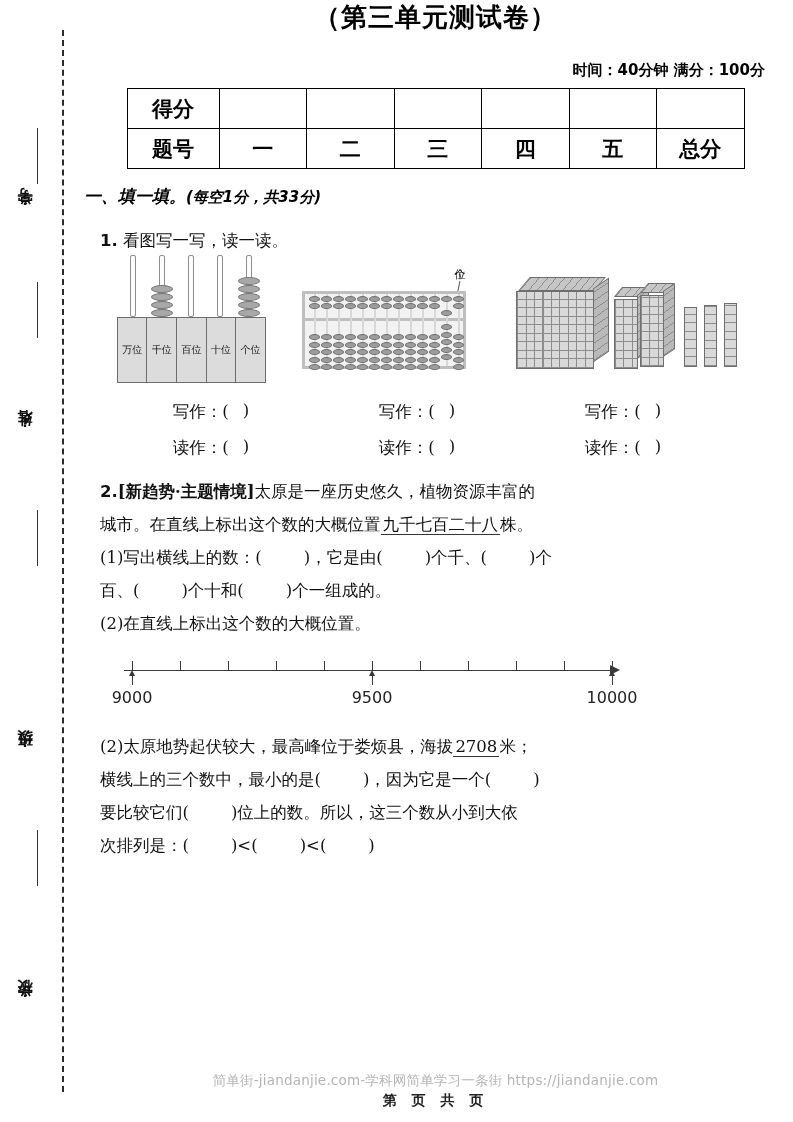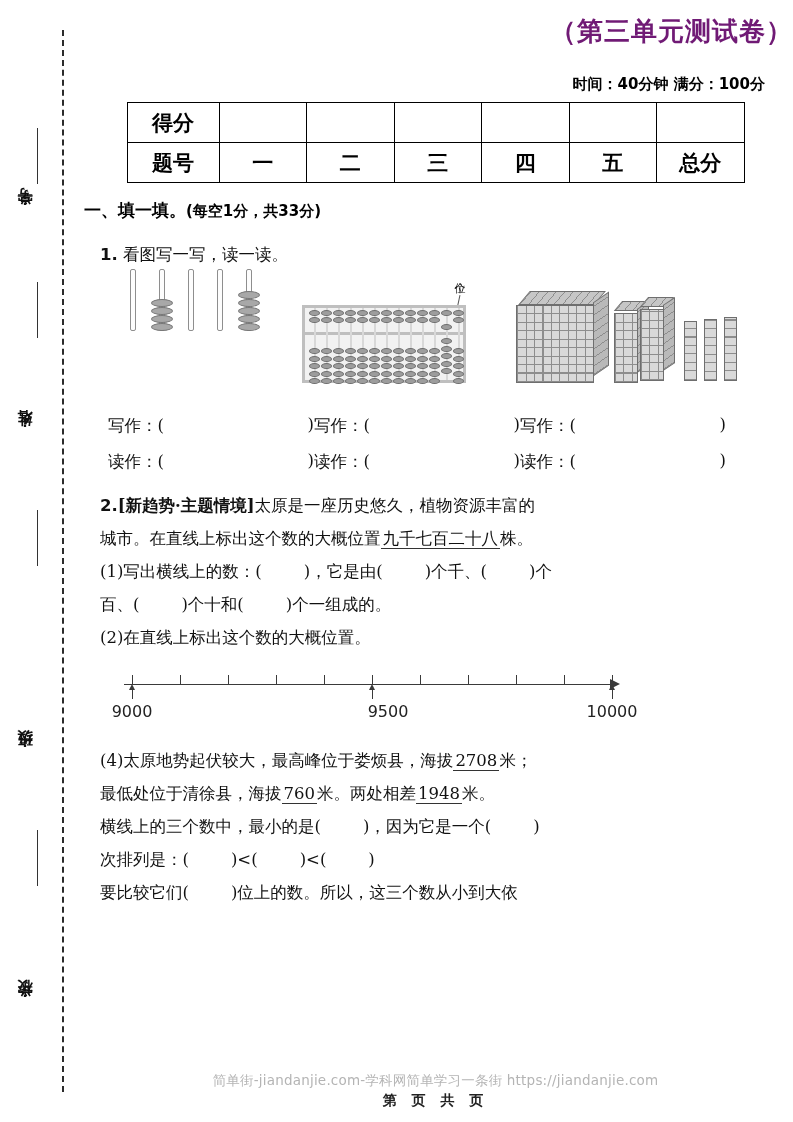--- a/index.html
+++ b/index.html
@@ -38,43 +38,43 @@
   .page{
     position:absolute; left:78px; top:0; width:715px; height:1122px;
   }
   .title{
     text-align:center; font-size:34px; font-weight:800;
     letter-spacing:1px; margin-top:38px; line-height:1.15;
     font-family:"DejaVu Sans","Liberation Sans",sans-serif;
     color:#000;
   }
   .subtitle{
-    text-align:right; font-size:26px; font-weight:700;
-    margin-top:14px; letter-spacing:1px; color:#701a75;
+    text-align:center; font-size:26px; font-weight:700;
+    margin-top:0; letter-spacing:1px; color:#000000;
   }
   .timeline-info{
     text-align:right; font-size:15px; margin-top:26px;
     padding-right:28px; font-weight:600; color:#000;
   }
 
   
   .score-table{
     margin:8px auto 0 auto; width:618px;
     border-collapse:collapse; table-layout:fixed;
   }
   .score-table td{
     border:1.6px solid #000; height:40px; text-align:center;
     font-size:21px; font-weight:700; color:#000;
   }
   .score-table td.rowhead{ width:92px; }
 
   
   .sec-head{
     font-size:17px; font-weight:800; margin:16px 0 0 6px;
-    letter-spacing:0px; color:#000;
+    letter-spacing:0px; color:#000;font-style:italic;
   }
   .sec-head .pts{ font-size:15px; font-weight:700; }
 
   .q{
     margin:16px 0 0 22px; font-size:16.5px; line-height:2.0;
     font-family:"DejaVu Serif","Liberation Serif",serif;
     color:#111;
   }
   .q .num{ font-weight:800; font-family:"DejaVu Sans",sans-serif; }
   .q .tag{ font-weight:700; }
@@ -170,21 +170,21 @@
   .wr-grid{
     margin:12px 0 0 30px; width:640px;
   }
   .wr-line{ display:flex; margin-bottom:14px; }
   .wr-cell{
     width:206px; font-size:16.5px;
     font-family:"DejaVu Serif","Liberation Serif",serif;
     display:flex; color:#111;
   }
   .wr-cell .lbl{ white-space:nowrap; }
-  .wr-cell .paren{ flex:1; display:flex; justify-content:space-between;gap:14px; }
+  .wr-cell .paren{ flex:1; display:flex; justify-content:center;gap:14px; }
 
   
   .numline{ position:relative; height:78px; margin:6px 0 0 46px; width:540px; }
   .nl-axis{
     position:absolute; left:0; top:24px; width:488px; height:1.4px; background:#3a3a3a;
   }
   .nl-arrow{
     position:absolute; left:486px; top:19px;
     width:0; height:0; border-left:10px solid #3a3a3a;
     border-top:5px solid transparent; border-bottom:5px solid transparent;
@@ -285,20 +285,37 @@
       <div class="bead" style="left:33px; bottom:74px;"></div>
       <div class="bead" style="left:33px; bottom:82px;"></div>
       <div class="bead" style="left:33px; bottom:90px;"></div>
 
       <div class="bead" style="left:120px; bottom:66px;"></div>
       <div class="bead" style="left:120px; bottom:74px;"></div>
       <div class="bead" style="left:120px; bottom:82px;"></div>
       <div class="bead" style="left:120px; bottom:90px;"></div>
       <div class="bead" style="left:120px; bottom:98px;"></div>
 
+      <div class="base">
+        <div class="cell">
+            <span>万位</span>
+          </div>
+        <div class="cell">
+            <span>千位</span>
+          </div>
+        <div class="cell">
+            <span>百位</span>
+          </div>
+        <div class="cell">
+            <span>十位</span>
+          </div>
+        <div class="cell">
+            <span>个位</span>
+          </div>
+      </div>
     </div>
 
     <div class="ge-label">
       <span style="writing-mode:vertical-rl;">个位</span>
     </div>
     <div class="ge-arrow"></div>
     <div class="suanpan">
       <div class="bar"></div>
       <div id="suanpan-cols">
           <div class="col" style="left: 4px;">
@@ -532,38 +549,35 @@
         <div class="nl-tick" style="left: 488px;"></div>
         <div class="nl-up" style="left: 8px;"></div>
         <div class="nl-uphead" style="left: 5px;"></div>
         <div class="nl-up" style="left: 248px;"></div>
         <div class="nl-uphead" style="left: 245px;"></div>
         <div class="nl-up" style="left: 488px;"></div>
         <div class="nl-uphead" style="left: 485px;"></div>
       </div>
     <div id="nl-labels">
         <div class="nl-lab" style="left: 8px;">9000</div>
-        <div class="nl-lab" style="left: 264px;">9500</div>
+        <div class="nl-lab" style="left: 248px;">9500</div>
         <div class="nl-lab" style="left: 488px;">10000</div>
       </div>
   </div>
 
   <div class="q" style="margin-top:6px;">
     <p class="indent">
-      <span>(4)太原地势起伏较大，最高峰位于娄烦县，海拔</span><span class="ul">2708</span><span>米；</span>
-    </p>
-    <p class="indent">
-      <span>最低处位于清徐县，海拔</span><span class="ul">760</span><span>米。两处相差</span><span class="ul">1948</span><span>米。</span>
+      <span>(2)太原地势起伏较大，最高峰位于娄烦县，海拔</span><span class="ul">2708</span><span>米；</span>
     </p>
     <p class="indent">
       <span>横线上的三个数中，最小的是(</span><span style="display:inline-block;width:42px;"></span><span>)，因为它是一个(</span><span style="display:inline-block;width:42px;"></span><span>)</span>
     </p>
     <p class="indent">
+      <span>要比较它们(</span><span style="display:inline-block;width:42px;"></span><span>)位上的数。所以，这三个数从小到大依</span>
+    </p>
+    <p class="indent">
       <span>次排列是：(</span><span style="display:inline-block;width:42px;"></span><span>)&lt;(</span><span style="display:inline-block;width:42px;"></span><span>)&lt;(</span><span style="display:inline-block;width:42px;"></span><span>)</span>
-    </p>
-    <p class="indent">
-      <span>要比较它们(</span><span style="display:inline-block;width:42px;"></span><span>)位上的数。所以，这三个数从小到大依</span>
     </p>
   </div>
 
   <div class="watermark">简单街-jiandanjie.com-学科网简单学习一条街 https://jiandanjie.com</div>
   <div class="footer">第 页 共 页</div>
 </div>
 
 </body></html>

